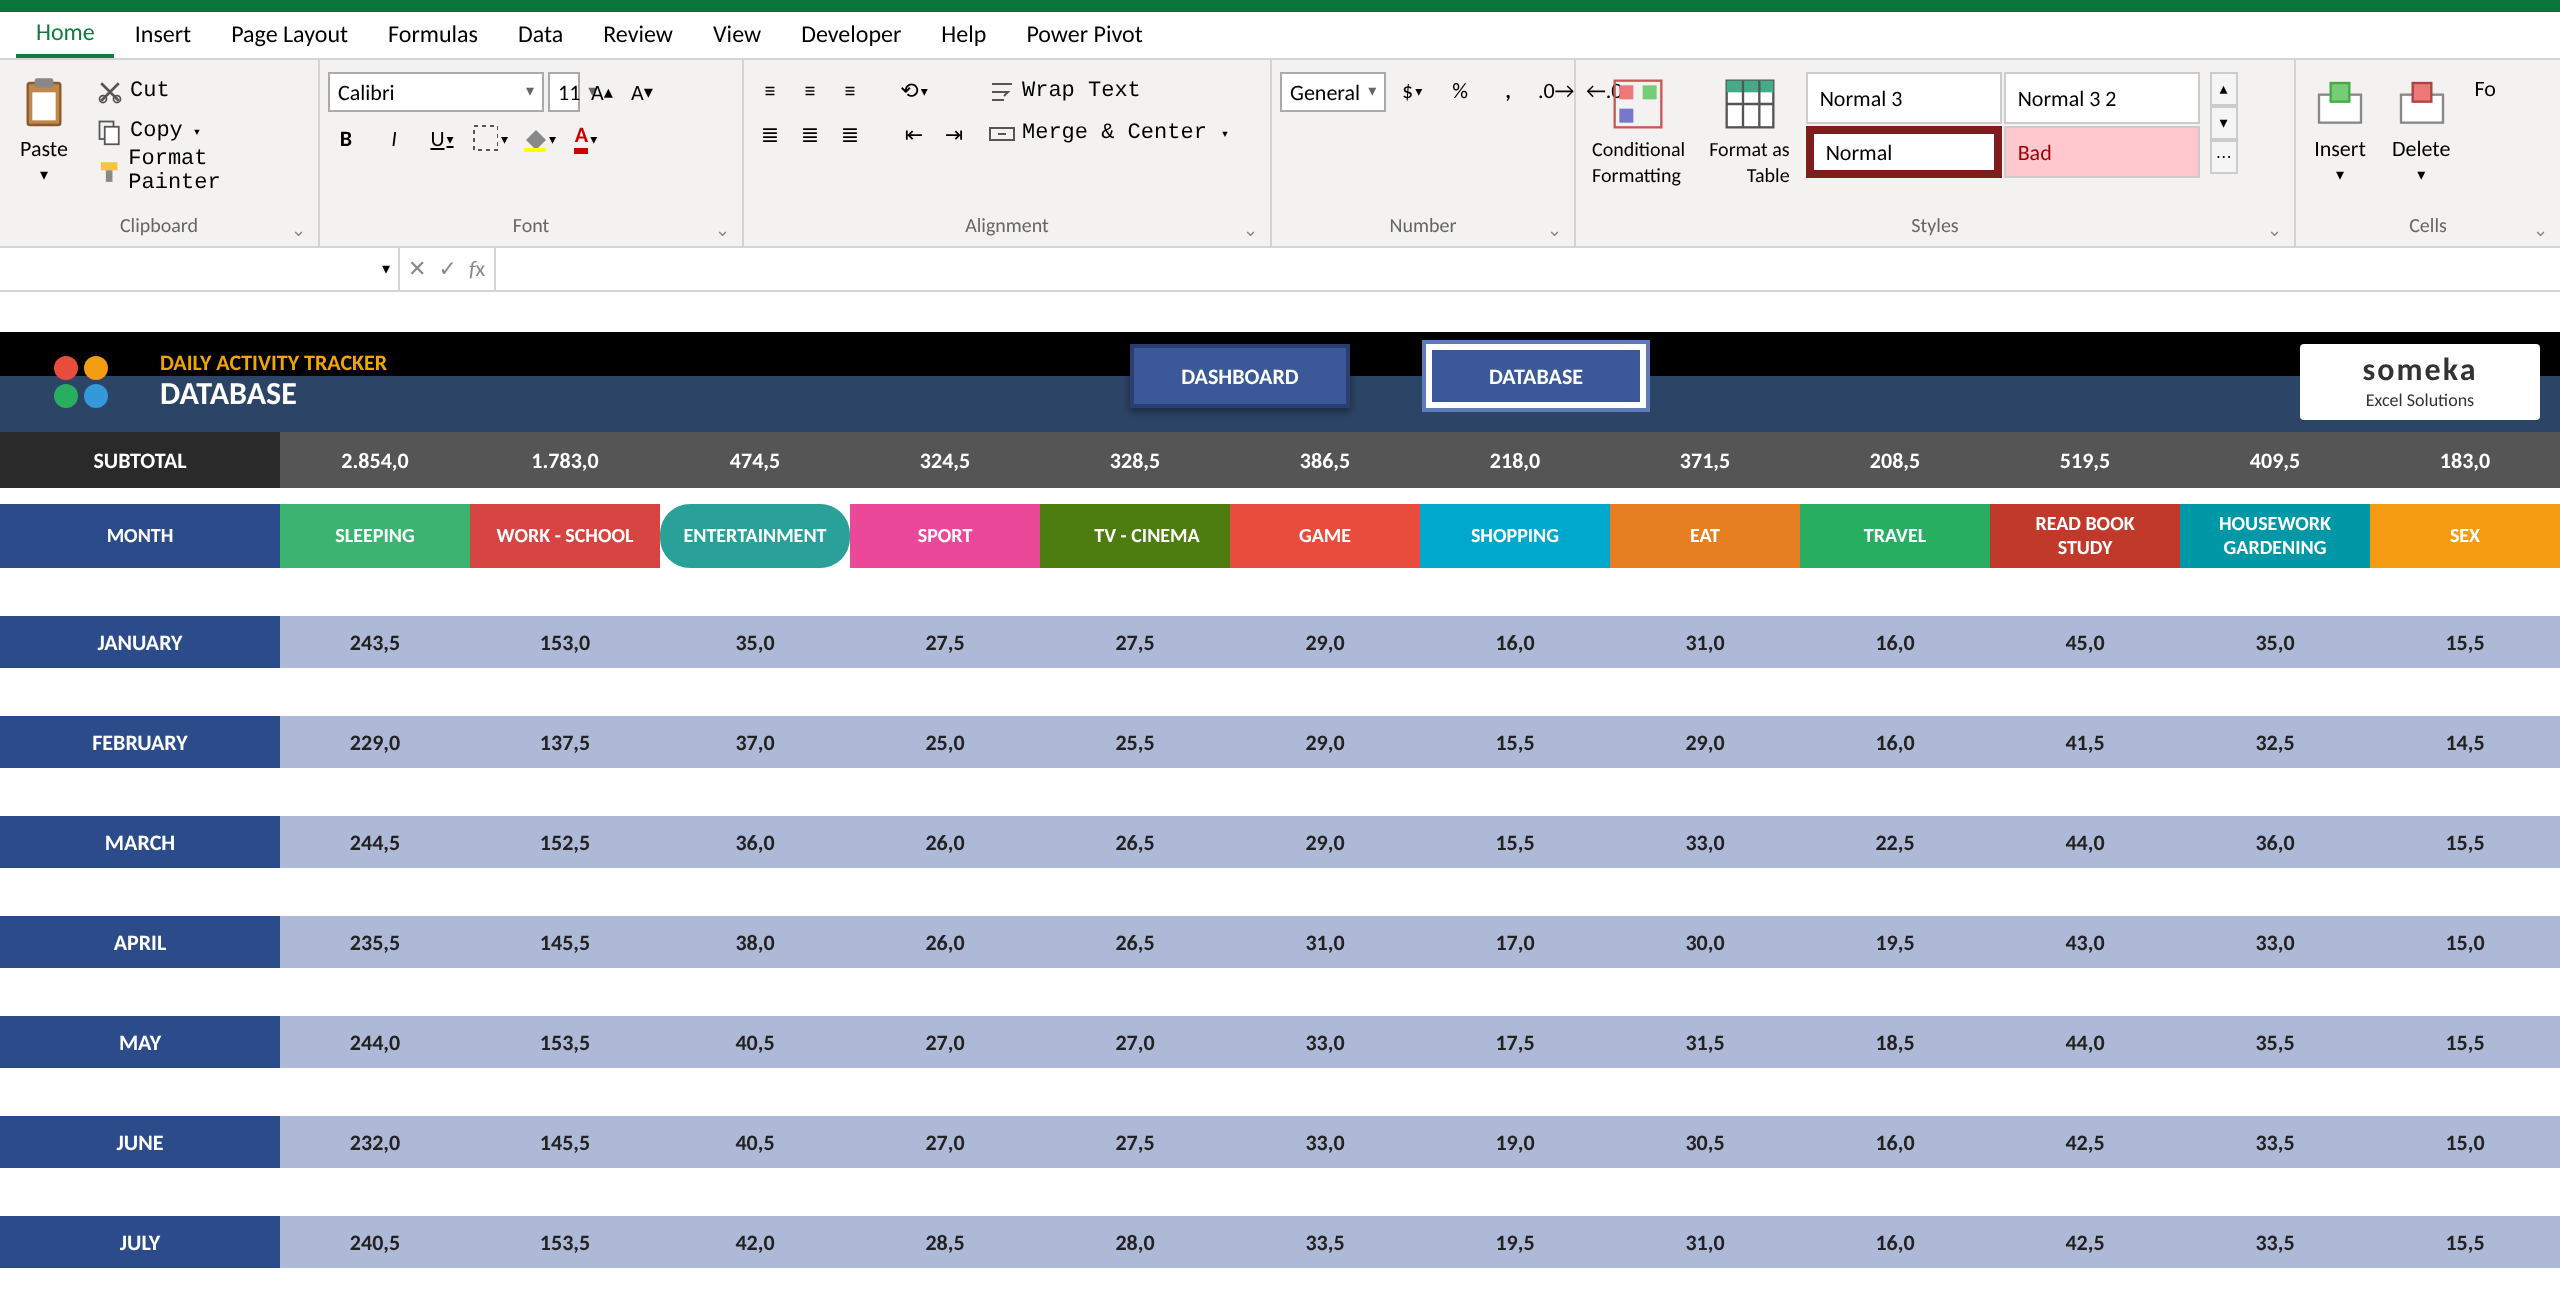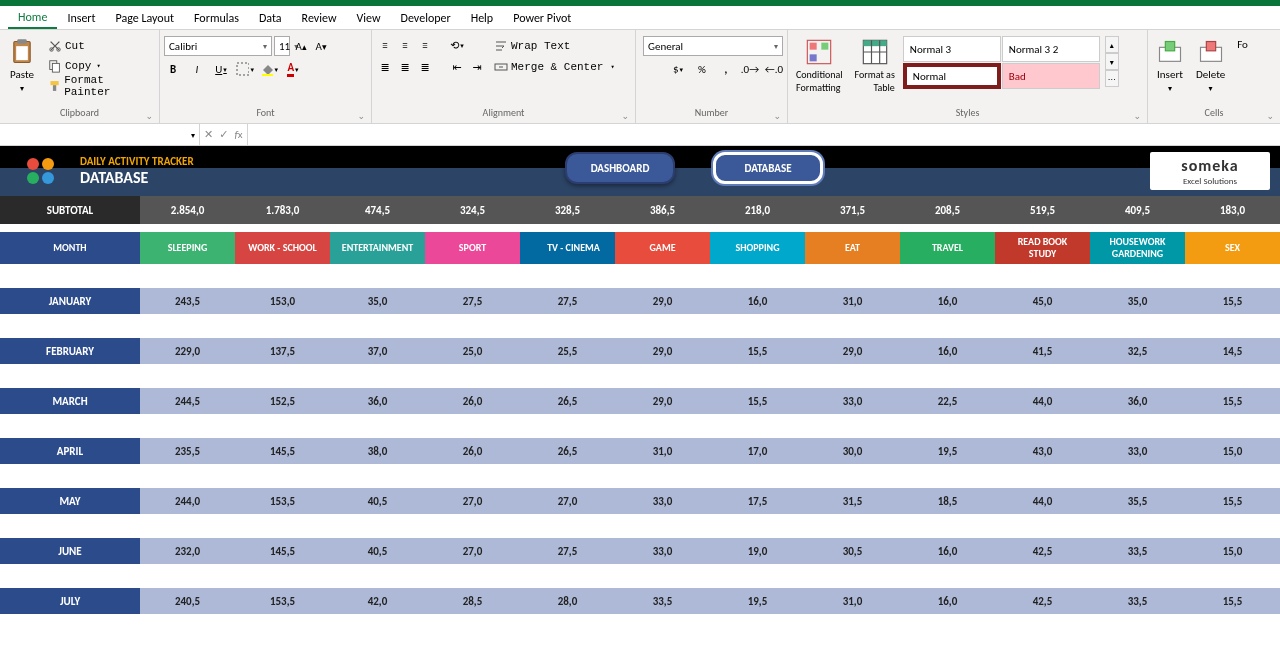--- a/index.html
+++ b/index.html
@@ -41,50 +41,50 @@
 
 .formula-bar { display: flex; height: 22px; border-bottom: 1px solid #d4d4d4; align-items: stretch;}
 .namebox { width: 200px; display: flex; align-items: center; padding: 0 4px; border-right: 1px solid #d4d4d4; justify-content: flex-end;}
 .namebox::after { content: "▾"; font-size: 8px; margin-left: 6px;}
 .fx-btns { display: flex; align-items: center; border-right: 1px solid #d4d4d4; padding: 0 4px; gap: 6px; color: #888;}
 .fx-btns span { cursor: pointer; font-size: 11px;}
 .formula-input { flex: 1; padding: 0 6px; display: flex; align-items: center;}
 
 
 .worksheet-wrap { overflow: hidden; }
-.sheet-header { background: #000; height: 50px; display: flex; align-items: stretch; position: relative;}
+.sheet-header { background: #000; height: 50px; display: flex; align-items: stretch; position: relative; margin-top: 20px;}
 .sheet-header-left { width: 80px; display: flex; flex-direction: column; align-items: center; justify-content: center; gap: 2px;}
 .circ-row { display: flex; gap: 3px;}
 .circ { width: 12px; height: 12px; border-radius: 50%; }
 .sheet-titles { display: flex; flex-direction: column; justify-content: center; }
 .title1 { color: #f0a500; font-size: 11px; font-weight: bold;}
 .title2 { color: #fff; font-size: 16px; font-weight: bold;}
 .pill-btns { position: absolute; left: 565px; top: 6px; display: flex; gap: 38px;}
-.pill { width: 110px; height: 32px; background: #3b5998; border: 2px solid #2c3e70; border-radius: 12px; color: #fff; font-weight: bold; font-size: 11px; display: flex; align-items: center; justify-content: center; cursor: pointer; box-shadow: 0 2px 4px rgba(0,0,0,0.4);}
+.pill { width: 110px; height: 32px; background: #3b5998; border: 2px solid #2c3e70; border-radius: 0; color: #fff; font-weight: bold; font-size: 11px; display: flex; align-items: center; justify-content: center; cursor: pointer; box-shadow: 0 2px 4px rgba(0,0,0,0.4);}
 .pill.active { border: 3px solid #fff; box-shadow: 0 0 0 2px #5f7bb8;}
 .logo { position: absolute; right: 10px; top: 6px; width: 120px; height: 38px; background: #fff; display: flex; flex-direction: column; align-items: center; justify-content: center; font-size: 9px; color: #333; border-radius: 2px;}
 .logo-big { font-size: 16px; font-weight: bold; letter-spacing: 1px;}
 
 
 .datatable { width: 100%; border-collapse: collapse; table-layout: fixed;}
 .datatable td, .datatable th { text-align: center; font-size: 11px; height: 26px; }
 .subtotal-row td { background: #555; color: #fff; font-weight: bold; height: 28px;}
 .subtotal-row td:first-child { background: #2a2a2a;}
 .gap-row td { height: 8px; background: #fff;}
 .header-row td { color: #fff; font-weight: bold; font-size: 10px; height: 32px; line-height: 12px;}
 .data-row td { background: #adb9d6; font-weight: bold; color: #222;}
 .data-row td:first-child { background: #2c4b8a; color: #fff;}
 .spacer-row td { background: #fff; height: 24px;}
 
 .c-month { background: #2c4b8a;}
 .c-sleep { background: #3cb371;}
 .c-work { background: #d64541;}
 .c-ent { background: #2aa198;}
 .c-sport { background: #ec4899;}
-.c-tv { background: #0369a1; padding-left: 12px;}
+.c-tv { background: #4d7c0f; padding-left: 12px;}
 .c-game { background: #e74c3c;}
 .c-shop { background: #00a8cc;}
 .c-eat { background: #e67e22;}
 .c-travel { background: #27ae60;}
 .c-read { background: #c0392b;}
 .c-house { background: #0097a7;}
 .c-sex { background: #f39c12;}
 
 svg { display: block; }
 </style>
@@ -212,21 +212,21 @@
             </svg>
             <span>Merge &amp; Center</span>
             <span style="font-size:7px;margin-left:4px">▾</span>
           </div>
       </div>
     </div>
     <div class="group-label">Alignment</div>
   </div>
 
   <div class="group" style="width:152px">
-    <div class="group-content" style="flex-direction:column;gap:4px;align-items:flex-end">
+    <div class="group-content" style="flex-direction:row;gap:4px;align-items:flex-start">
       <div class="ddl" style="width:140px">General</div>
       <div class="row-stack" style="gap:6px">
         <div class="sq dd">$</div>
         <div class="sq">%</div>
         <div class="sq">
             <b>,</b>
           </div>
         <div class="sq">.0→</div>
         <div class="sq">←.0</div>
       </div>
@@ -367,21 +367,21 @@
           <td>409,5</td>
           <td>183,0</td>
         </tr>
         <tr class="gap-row">
           <td colspan="13"></td>
         </tr>
         <tr class="header-row">
           <td class="c-month">MONTH</td>
           <td class="c-sleep" style="white-space: pre-line;">SLEEPING</td>
           <td class="c-work" style="white-space: pre-line;">WORK - SCHOOL</td>
-          <td class="c-ent" style="white-space: pre-line;">ENTERTAINMENT</td>
+          <td class="c-ent" style="white-space: pre-line; border-radius: 15px;">ENTERTAINMENT</td>
           <td class="c-sport" style="white-space: pre-line;">SPORT</td>
           <td class="c-tv" style="white-space: pre-line;">TV - CINEMA</td>
           <td class="c-game" style="white-space: pre-line;">GAME</td>
           <td class="c-shop" style="white-space: pre-line;">SHOPPING</td>
           <td class="c-eat" style="white-space: pre-line;">EAT</td>
           <td class="c-travel" style="white-space: pre-line;">TRAVEL</td>
           <td class="c-read" style="white-space: pre-line;">READ BOOK
 STUDY</td>
           <td class="c-house" style="white-space: pre-line;">HOUSEWORK
 GARDENING</td>

